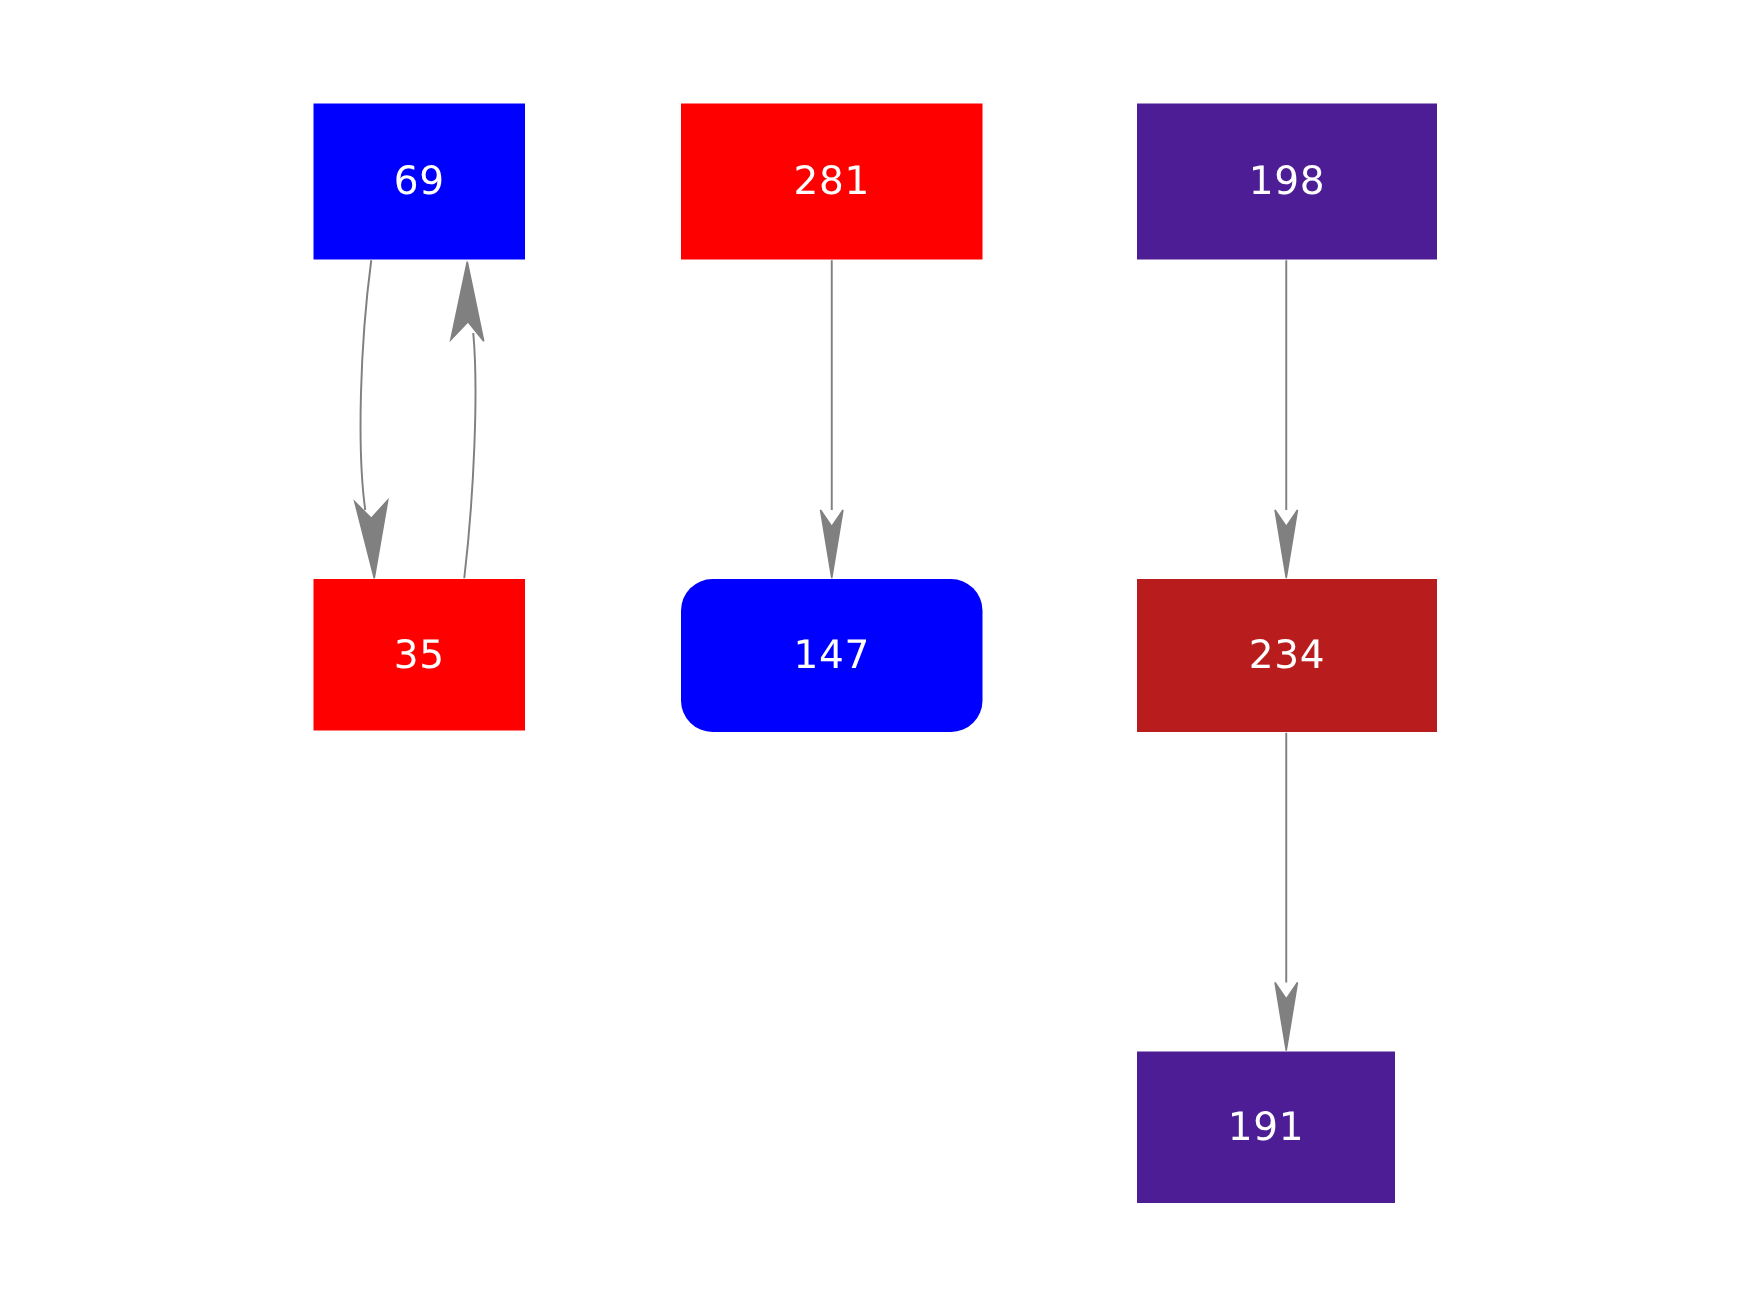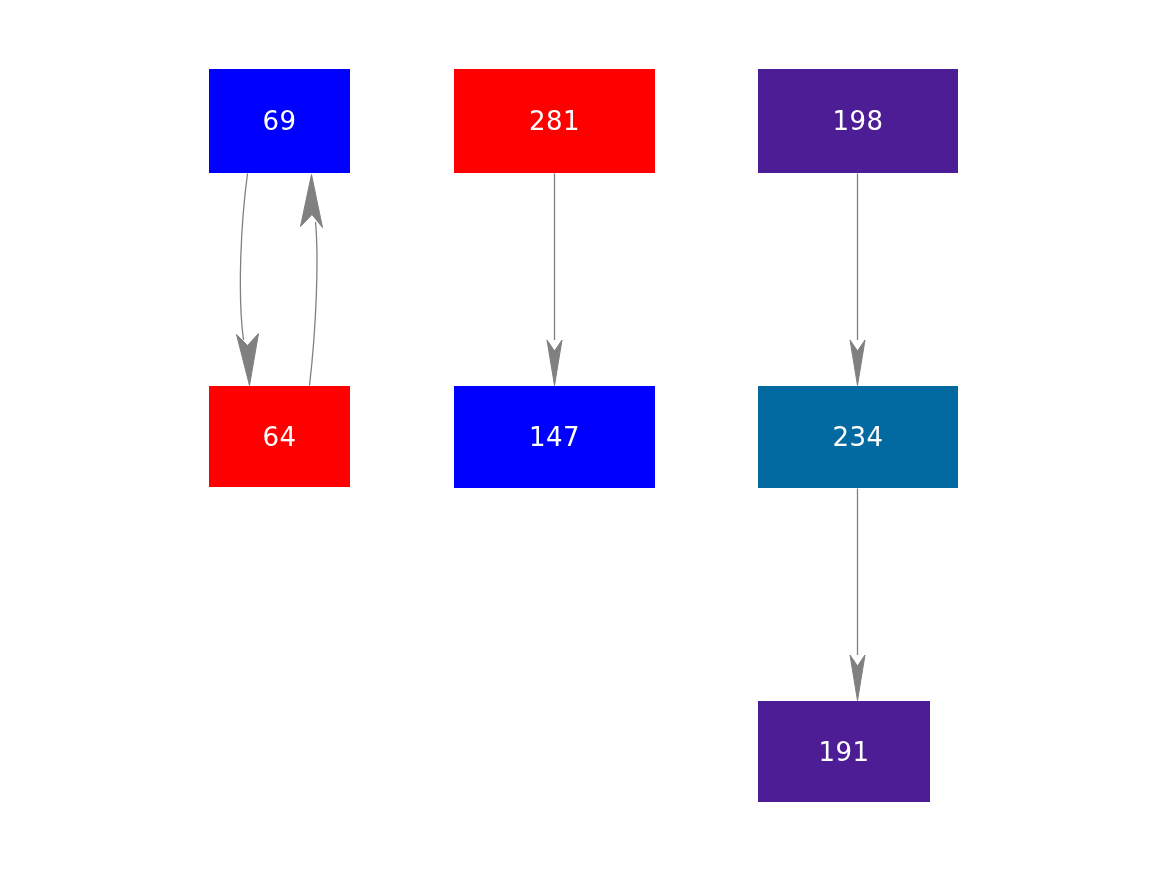--- a/index.html
+++ b/index.html
@@ -77,36 +77,36 @@
       <path d="M 857.5,488.5 L 857.5,655" fill="none" stroke="#808080" stroke-width="1.3"></path>
       <path d="M 850.0,655 L 857.5,700.5 L 865.0,655 L 857.5,666 Z" fill="#808080" stroke="#808080" stroke-width="1"></path>
     </g>
   </svg>
 
   <div class="node" style="left:209px; top:69px; width:141px; height:104px; background:#0000ff;">
     <span class="node-label">69</span>
   </div>
 
   <div class="node" style="left:209px; top:386px; width:141px; height:101px; background:#ff0000;">
-    <span class="node-label">64</span>
+    <span class="node-label">35</span>
   </div>
 
   <div class="node" style="left:454px; top:69px; width:201px; height:104px; background:#ff0000;">
     <span class="node-label">281</span>
   </div>
 
-  <div class="node" style="left:454px; top:386px; width:201px; height:102px; background:#0000ff;">
+  <div class="node" style="left:454px; top:386px; width:201px; height:102px; background:#0000ff;border-radius:21px;">
     <span class="node-label">147</span>
   </div>
 
   <div class="node" style="left:758px; top:69px; width:200px; height:104px; background:#4c1d95;">
     <span class="node-label">198</span>
   </div>
 
-  <div class="node" style="left:758px; top:386px; width:200px; height:102px; background:#0369a1;">
+  <div class="node" style="left:758px; top:386px; width:200px; height:102px; background:#b91c1c;">
     <span class="node-label">234</span>
   </div>
 
   <div class="node" style="left:758px; top:701px; width:172px; height:101px; background:#4c1d95;">
     <span class="node-label">191</span>
   </div>
 
 </div>
 
 </body></html>

